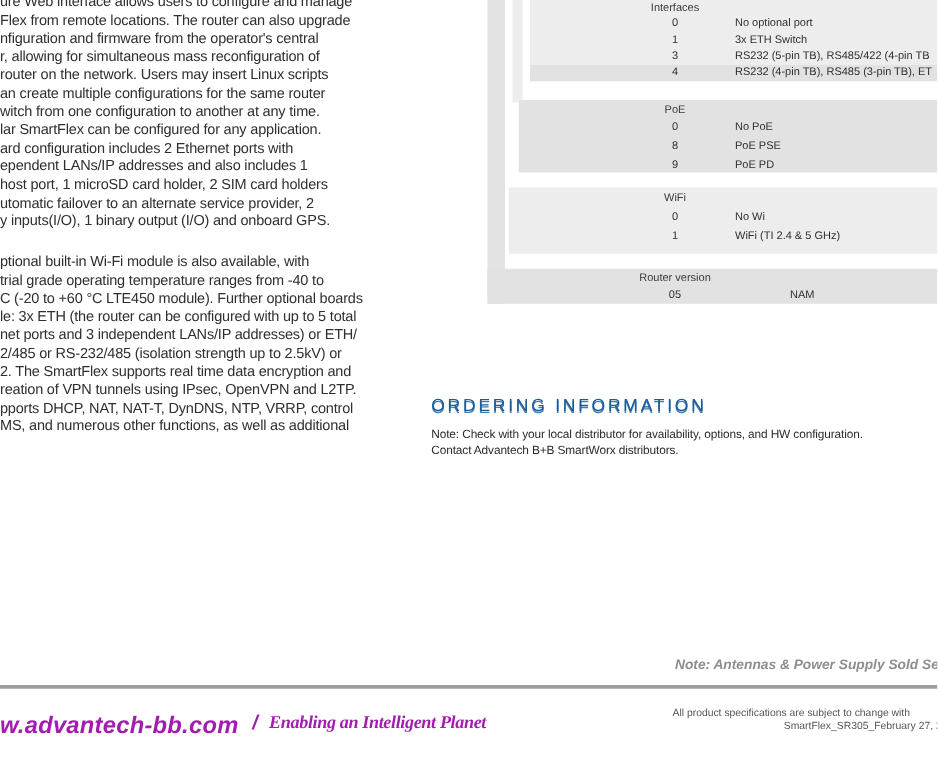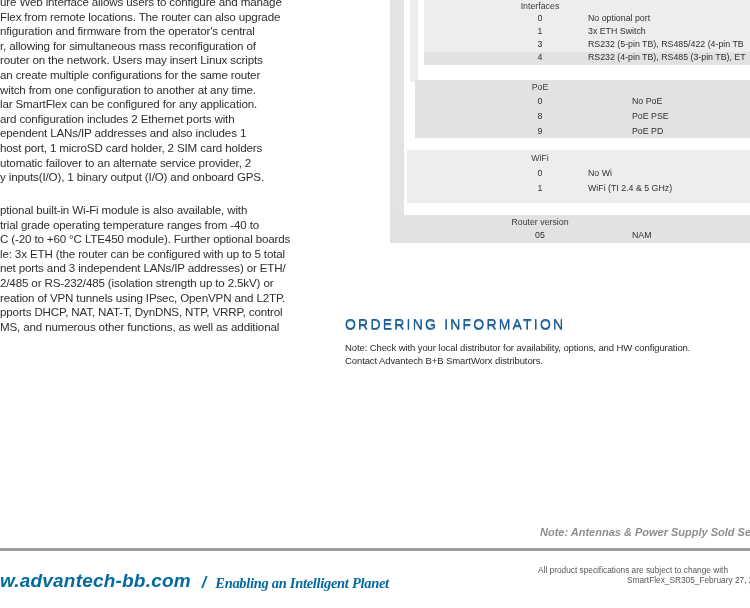--- a/index.html
+++ b/index.html
@@ -35,21 +35,21 @@
   .ohead { position:absolute; width:80px; text-align:center; color:#3a3a3a; }
   .box-interfaces .ohead { left:76px;  top:1px; width:110px; margin-left:-15px; }
   .box-poe        .ohead { left:85px;  top:2px; }
   .box-wifi       .ohead { left:93px;  top:3px; }
   .box-router     .ohead { left:110px; top:2px; width:110px; margin-left:-15px; }
 
   .orow { position:absolute; left:0; width:100%; }
   .orow .code { position:absolute; width:80px; text-align:center; }
   .orow .desc { position:absolute; white-space:nowrap; }
   .box-interfaces .code { left:76px; }  .box-interfaces .desc { left:164px; }
-  .box-poe        .code { left:85px; }  .box-poe        .desc { left:173px;margin-left:44px; }
+  .box-poe        .code { left:85px; }  .box-poe        .desc { left:173px; }
   .box-wifi       .code { left:93px; }  .box-wifi       .desc { left:181px; }
   .box-router     .code { left:110px; } .box-router     .desc { left:198px;padding-left:44px; }
 
   .box-interfaces .r0 { top:13px; height:13px; }
   .box-interfaces .r1 { top:26px; height:13px; }
   .box-interfaces .r2 { top:39px; height:13px; }
   .box-interfaces .r3 { top:52px; height:13px; background:#e2e2e2; }
   .box-poe .r0 { top:16px; } .box-poe .r1 { top:31px; } .box-poe .r2 { top:46px; }
   .box-wifi .r0 { top:18px; } .box-wifi .r1 { top:33px; }
   .box-router .r0 { top:15px; }
@@ -70,21 +70,21 @@
   
   .antenna-note {
     position:absolute; left:540px; top:526px;
     font-size:11px; font-weight:bold; font-style:italic;
     color:#8e8e8e; white-space:nowrap;
   }
   .hr-line { position:absolute; left:0; top:548px; width:750px; height:3px; background:#9c9c9c; }
 
   .footer-left {
     position:absolute; left:0; top:570px; height:22px;
-    display:flex; align-items:flex-end; white-space:nowrap; color:#0369a1;
+    display:flex; align-items:flex-start; white-space:nowrap; color:#a21caf;
   }
   .site-url   { font-size:19px; font-weight:bold; font-style:italic; letter-spacing:0.2px; }
   .site-slash { font-size:16px; font-weight:bold; font-style:italic; margin:0 9px 0 11px; }
   .tagline    { font-family:"Liberation Serif", serif; font-size:14.5px; font-weight:bold; font-style:italic; letter-spacing:-0.3px; }
 
   .fineprint { position:absolute; color:#565656; font-size:8.3px; white-space:nowrap; }
   .fp1 { left:538px; top:565px; }
   .fp2 { left:627px; top:575px; }
 </style>
 </head>
@@ -108,20 +108,21 @@
     <div class="tline">y inputs(I/O), 1 binary output (I/O) and onboard GPS.</div>
   </div>
 
   <div class="para p2">
     <div class="tline">ptional built-in Wi-Fi module is also available, with</div>
     <div class="tline">trial grade operating temperature ranges from -40 to</div>
     <div class="tline">C (-20 to +60 °C LTE450 module). Further optional boards</div>
     <div class="tline">le: 3x ETH (the router can be configured with up to 5 total</div>
     <div class="tline">net ports and 3 independent LANs/IP addresses) or ETH/</div>
     <div class="tline">2/485 or RS-232/485 (isolation strength up to 2.5kV) or</div>
+    <div class="tline">2. The SmartFlex supports real time data encryption and</div>
     <div class="tline">reation of VPN tunnels using IPsec, OpenVPN and L2TP.</div>
     <div class="tline">pports DHCP, NAT, NAT-T, DynDNS, NTP, VRRP, control</div>
     <div class="tline">MS, and numerous other functions, as well as additional</div>
   </div>
 
   <div class="strip strip-a"></div>
   <div class="strip strip-b"></div>
 
   <div class="obox box-interfaces">
     <div class="ohead">Interfaces</div>

